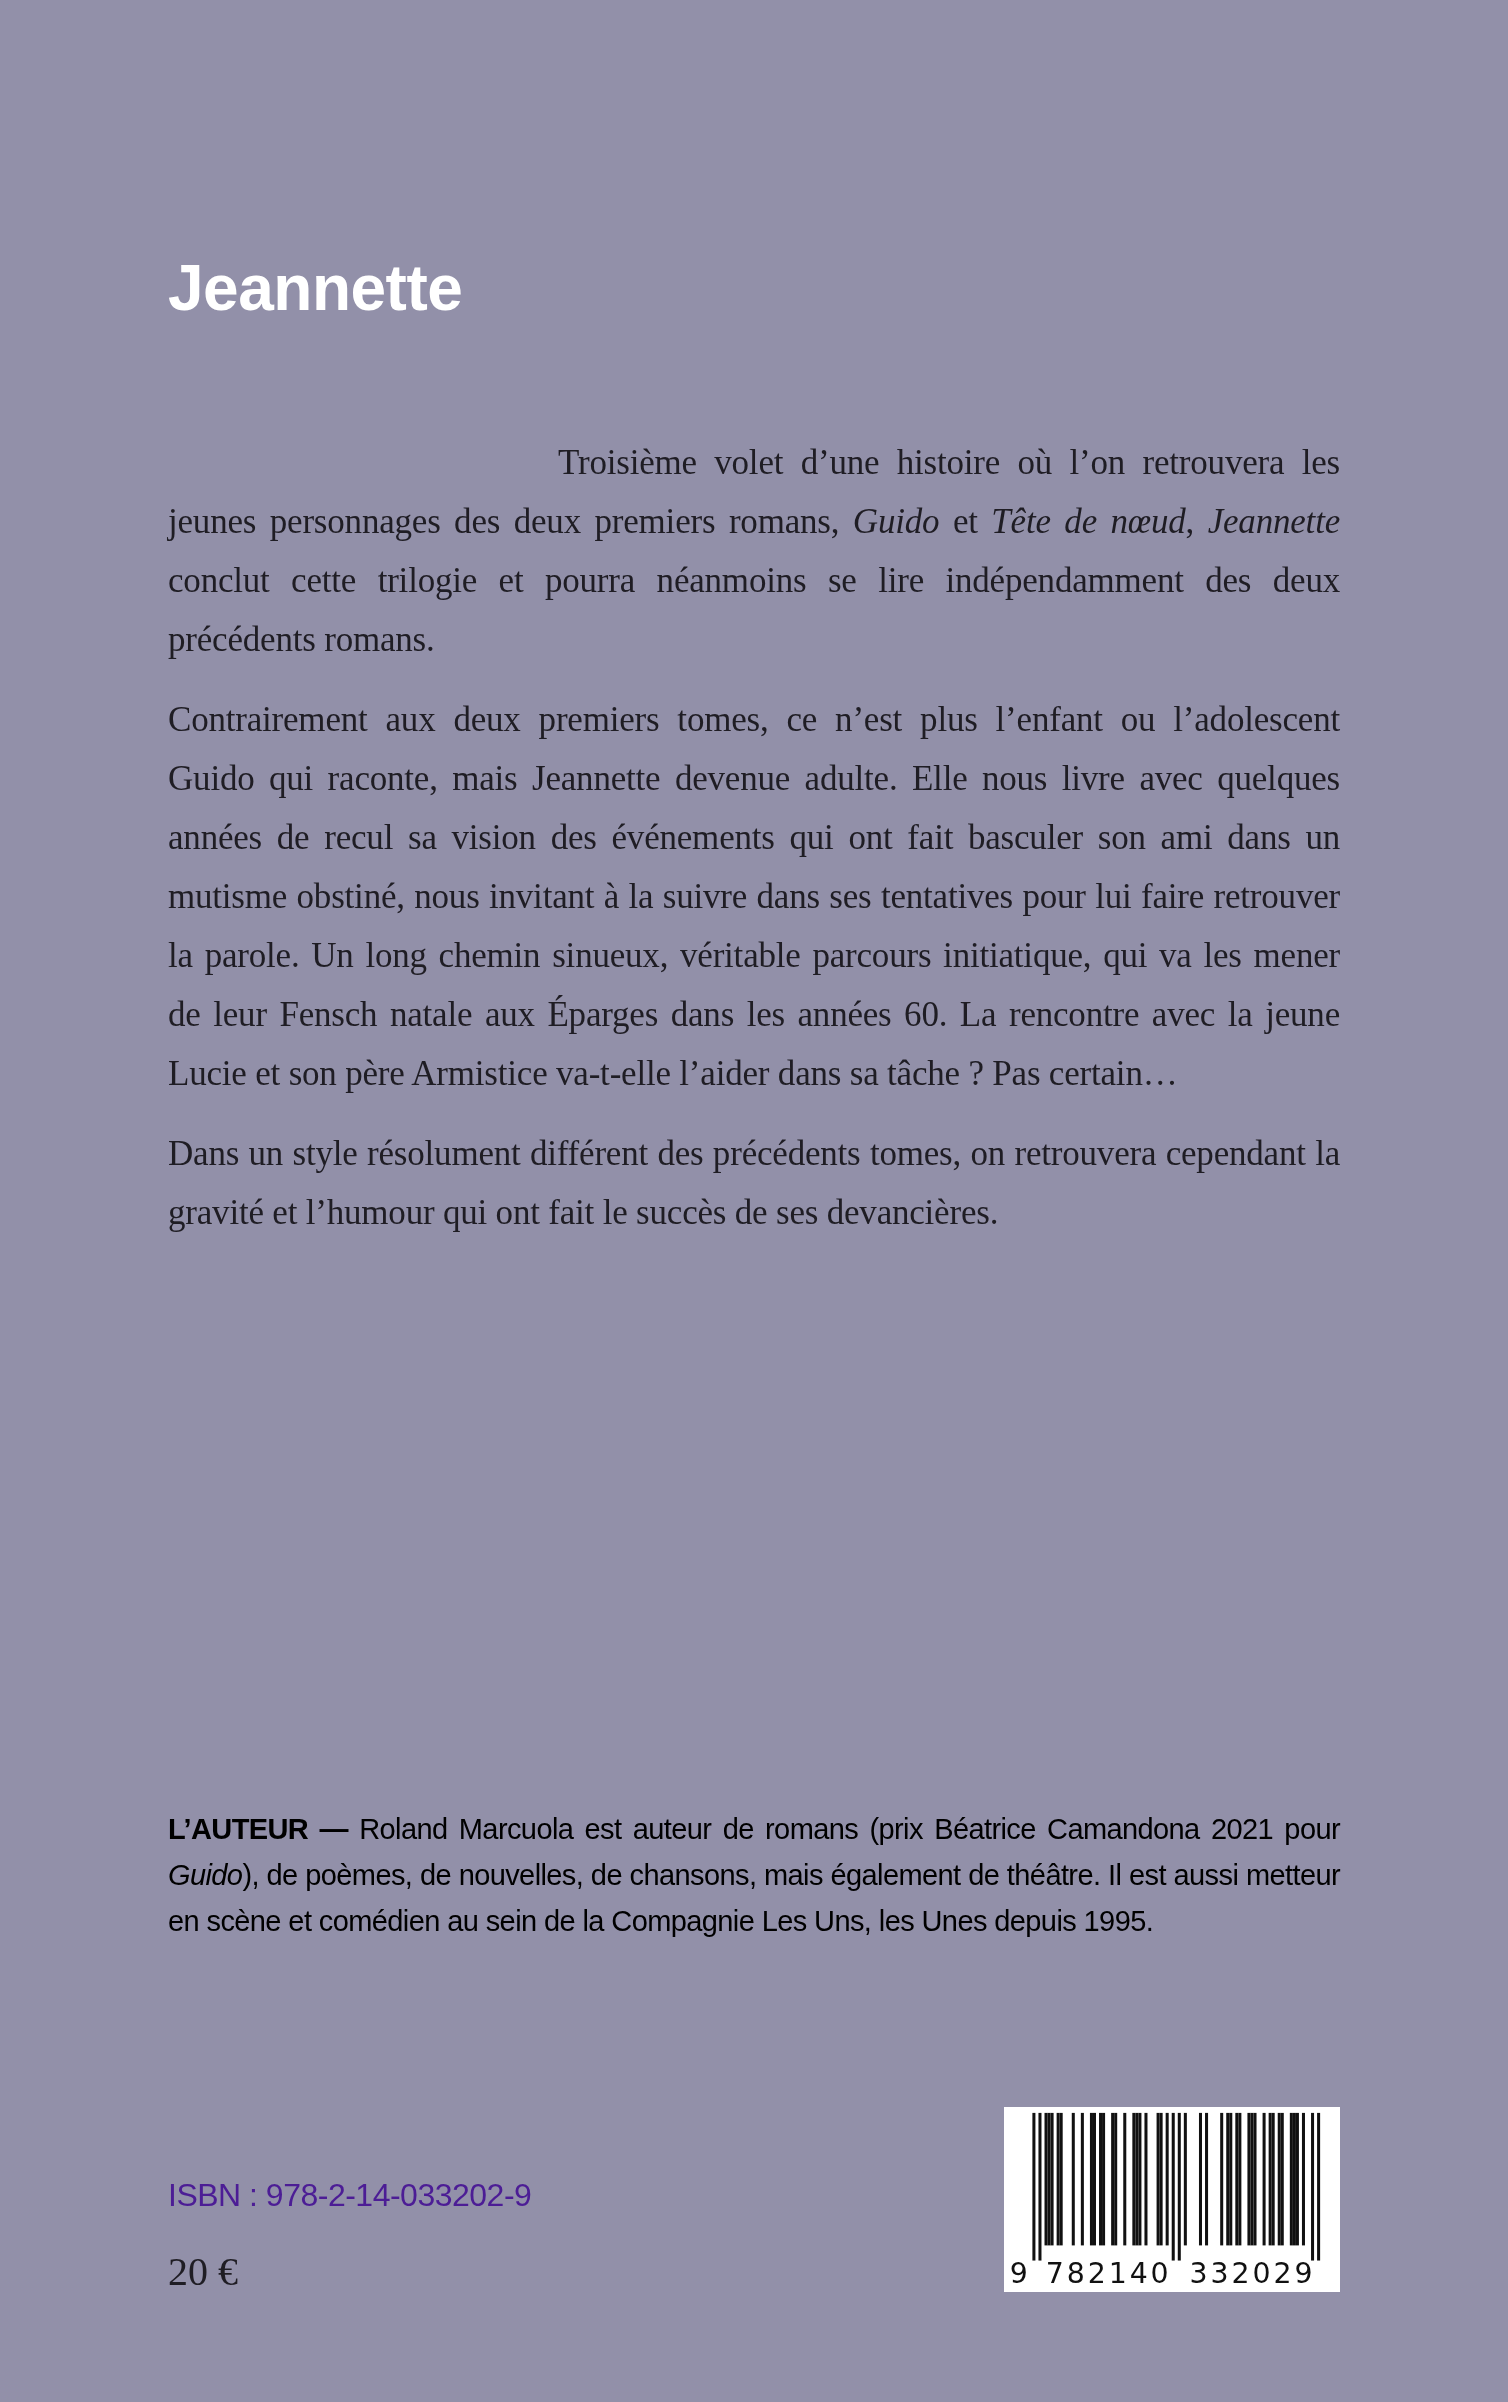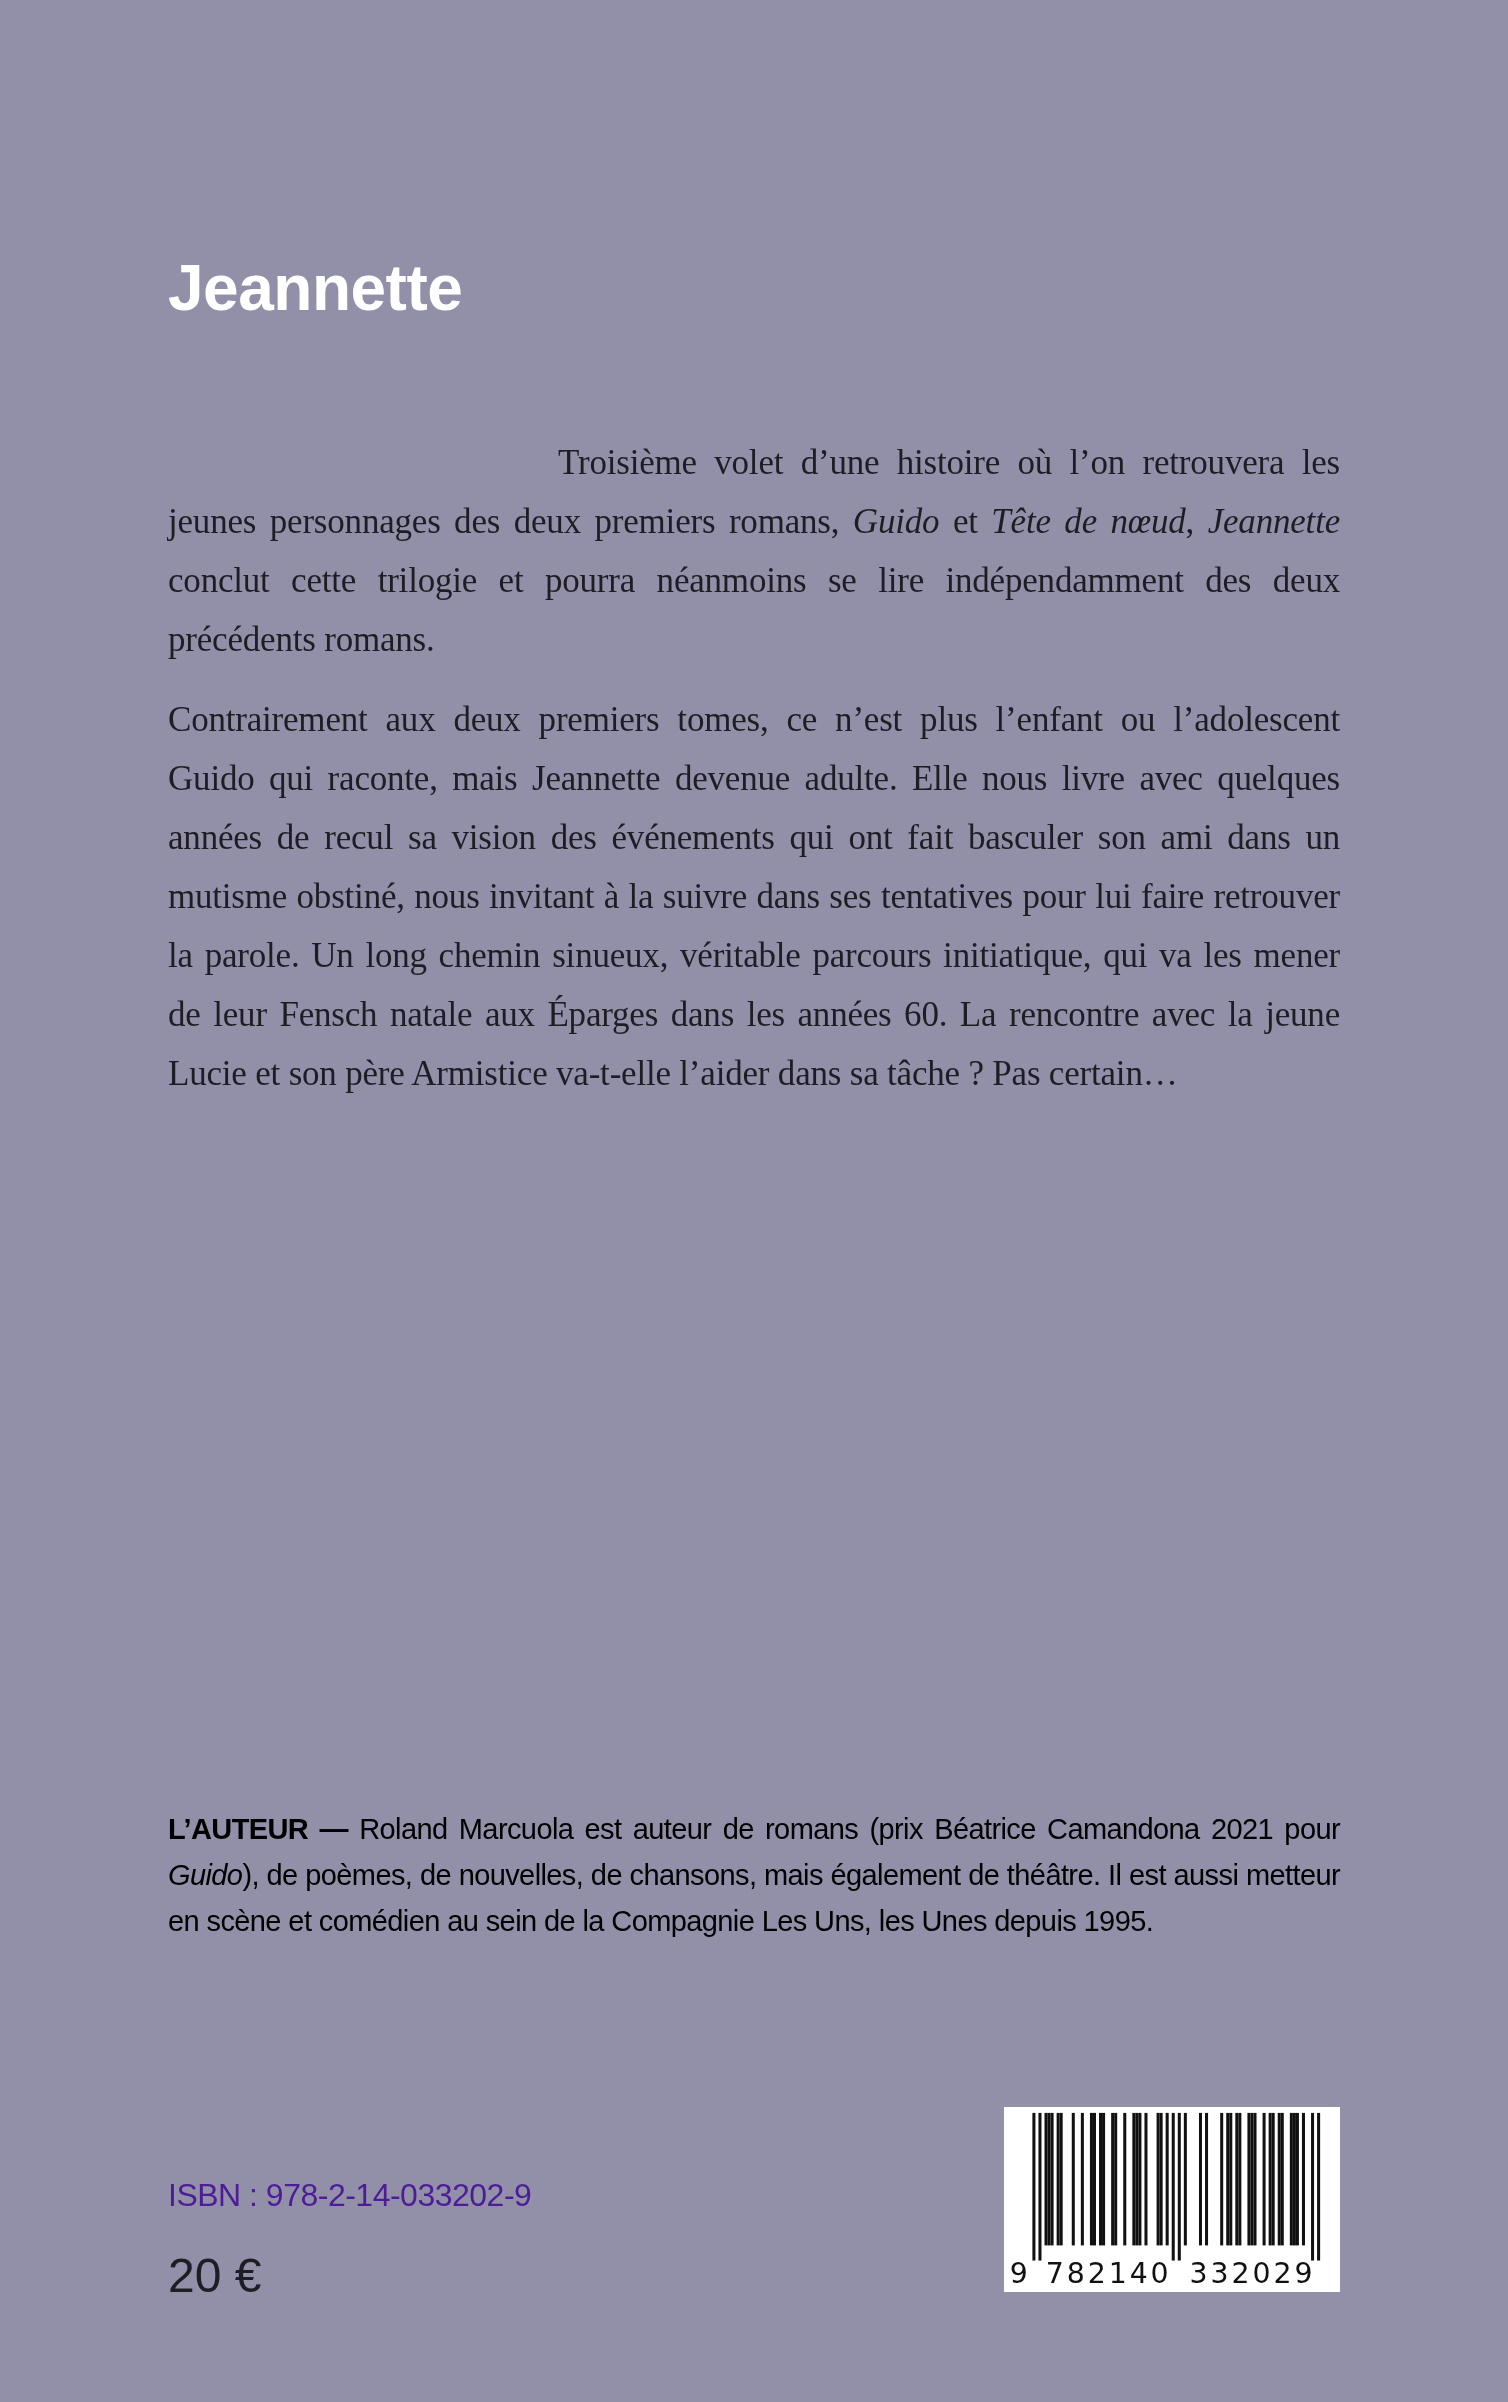--- a/index.html
+++ b/index.html
@@ -70,22 +70,22 @@
       font-family: "Liberation Sans", sans-serif;
       font-size: 32px;
       color: #4c1d95;
       letter-spacing: -0.5px;
       line-height: 1;
     }
     .price {
       position: absolute;
       left: 168px;
       top: 2252px;
-      font-family: Liberation Sans, sans-serif;
-      font-size: 48px;
+      font-family: Liberation Serif, serif;
+      font-size: 40px;
       color: #1f1d24;
       line-height: 1;
     }
     .barcode {
       position: absolute;
       left: 1004px;
       top: 2107px;
       width: 336px;
       height: 185px;
       background: #ffffff;
@@ -104,20 +104,21 @@
     }
   </style>
 </head>
 <body>
 
 <h1 class="title">Jeannette</h1>
 
 <div class="body-text">
   <p class="first"><span>Troisième volet d’une histoire où l’on retrouvera les jeunes personnages des deux premiers romans, </span><em>Guido</em><span> et </span><em>Tête de nœud</em><span>, </span><em>Jeannette</em><span> conclut cette trilogie et pourra néanmoins se lire indépendamment des deux précédents romans.</span></p>
   <p>Contrairement aux deux premiers tomes, ce n’est plus l’enfant ou l’adolescent Guido qui raconte, mais Jeannette devenue adulte. Elle nous livre avec quelques années de recul sa vision des événements qui ont fait basculer son ami dans un mutisme obstiné, nous invitant à la suivre dans ses tentatives pour lui faire retrouver la parole. Un long chemin sinueux, véritable parcours initiatique, qui va les mener de leur Fensch natale aux Éparges dans les années 60. La rencontre avec la jeune Lucie et son père Armistice va-t-elle l’aider dans sa tâche ? Pas certain…</p>
+  <p>Dans un style résolument différent des précédents tomes, on retrouvera cependant la gravité et l’humour qui ont fait le succès de ses devancières.</p>
 </div>
 
 <p class="author"><strong>L’AUTEUR —</strong><span> Roland Marcuola est auteur de romans (prix Béatrice Camandona 2021 pour </span><em>Guido</em><span>), de poèmes, de nouvelles, de chansons, mais également de théâtre. Il est aussi metteur en scène et comédien au sein de la Compagnie Les Uns, les Unes depuis 1995.</span></p>
 
 <div class="isbn">ISBN : 978-2-14-033202-9</div>
 <div class="price">20 €</div>
 
 <div class="barcode">
   <svg id="barcode-svg" viewBox="0 0 355 195">
     <g id="bars">

